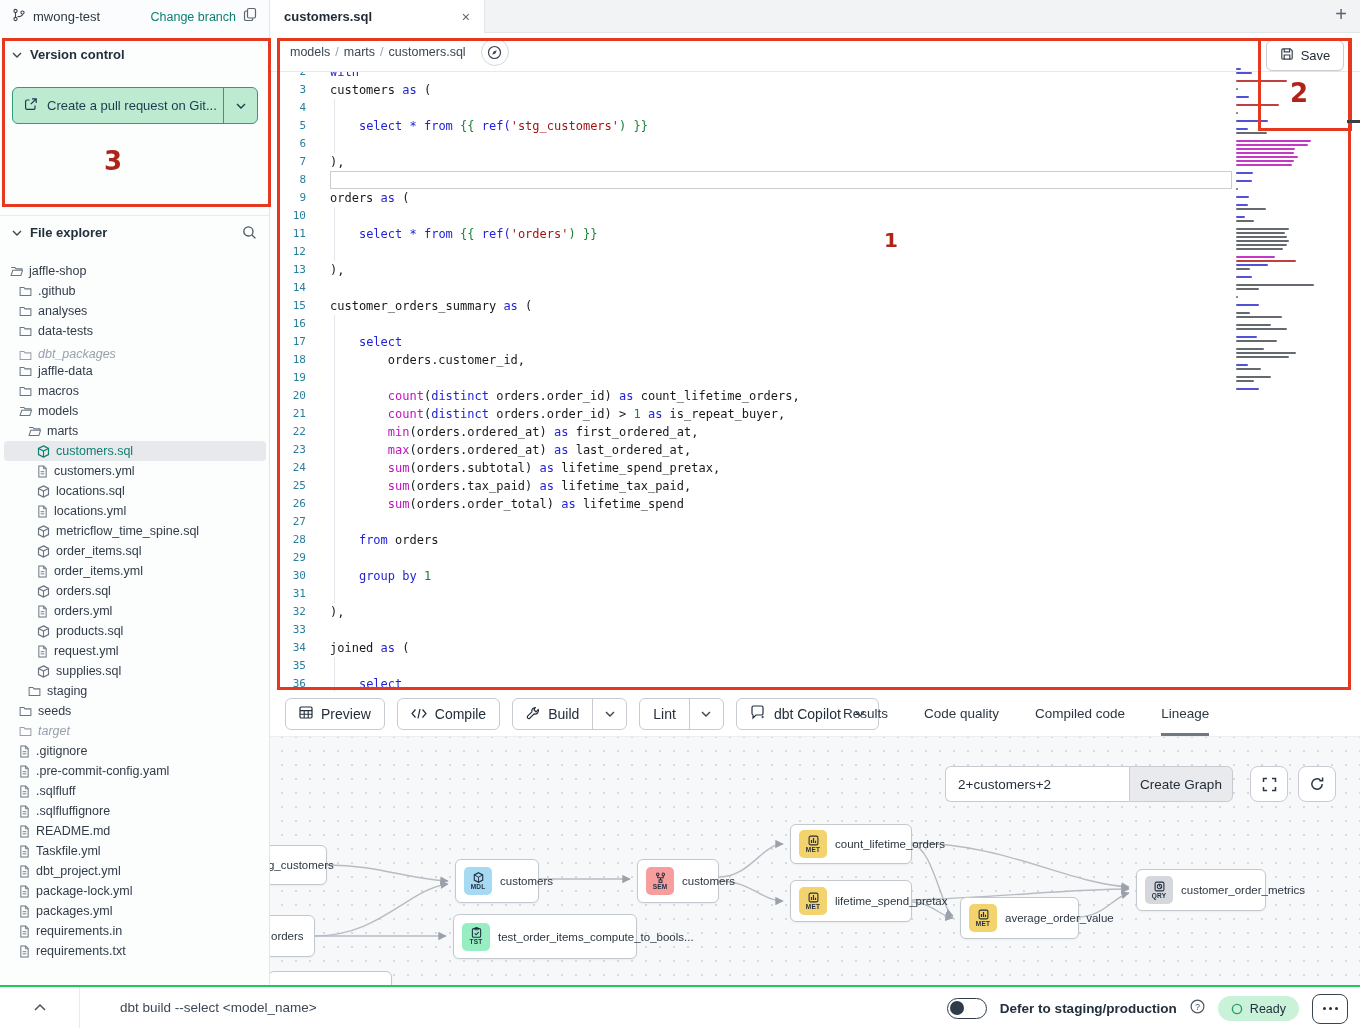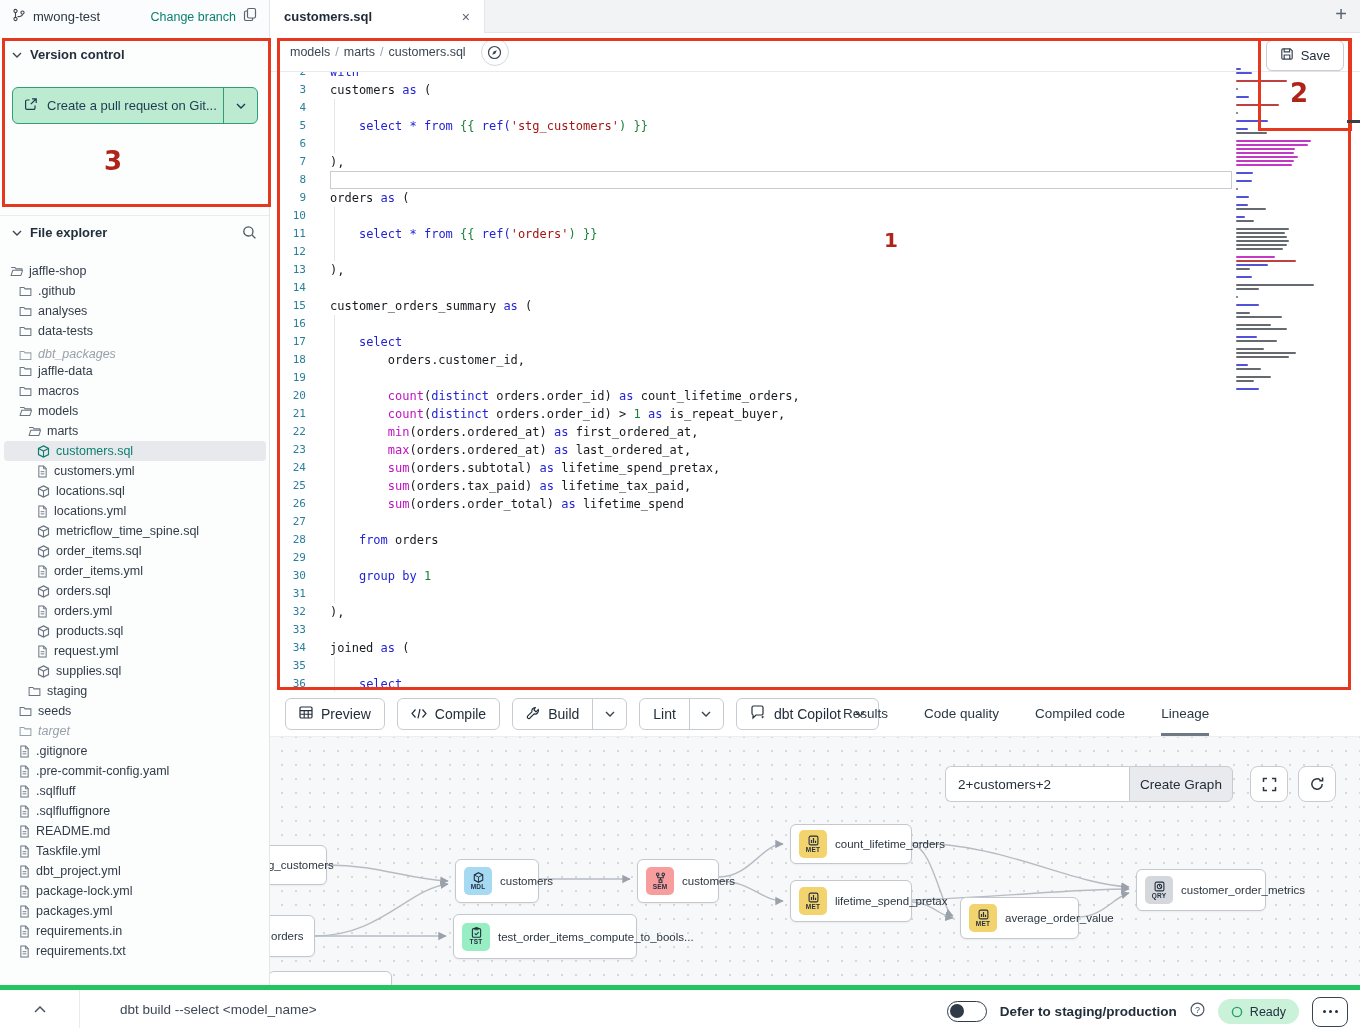--- a/index.html
+++ b/index.html
@@ -75,21 +75,21 @@
   .sq-btn{position:absolute;top:29px;width:38px;height:36px;border:1px solid #c8ccd2;border-radius:8px;background:#fff;display:flex;align-items:center;justify-content:center;cursor:pointer;}
   .edges{position:absolute;left:0;top:0;}
   .node{position:absolute;background:#fff;border:1px solid #c3c8cf;border-radius:6px;box-shadow:0 1px 2px rgba(0,0,0,.05);display:flex;align-items:center;padding:0 8px;gap:8px;cursor:pointer;}
   .badge{width:28px;height:28px;border-radius:5px;display:flex;flex-direction:column;align-items:center;justify-content:center;flex:none;}
   .badge .bt{font-size:6.5px;font-weight:bold;color:#243041;letter-spacing:.2px;line-height:1;margin-top:1px;}
   .b-mdl{background:#a6d9f2}.b-tst{background:#96eec2}.b-sem{background:#f79d9d}.b-met{background:#f3d36d}.b-qry{background:#d4d7db}
   .nlabel{font-size:11.5px;color:#2b3640;white-space:nowrap;}
   .nlabel.abs{position:absolute;top:50%;transform:translateY(-50%);}
 
   
-  .statusbar{position:absolute;left:0;top:985px;width:1360px;height:43px;background:#fff;border-top:5px solid #22c55e;display:flex;align-items:center;}
+  .statusbar{position:absolute;left:0;top:985px;width:1360px;height:43px;background:#fff;border-top:2px solid #22c55e;display:flex;align-items:center;}
   .sb-chev{width:80px;display:flex;align-items:center;justify-content:center;color:#4a5663;border-right:1px solid #e9ecef;height:100%;cursor:pointer;}
   .sb-cmd{margin-left:40px;font-size:13.5px;color:#3c4856;}
   .sb-right{position:absolute;right:12px;top:0;height:43px;display:flex;align-items:center;gap:13px;}
   .toggle{width:40px;height:21px;border:1.5px solid #2f3b49;border-radius:11px;background:#fff;position:relative;cursor:pointer;}
   .toggle .knob{position:absolute;left:2px;top:1.8px;width:14px;height:14px;border-radius:50%;background:#2f3b49;}
   .defer{font-size:13.5px;font-weight:bold;color:#232f3b;}
   .ready{height:25px;padding:0 13px;border-radius:13px;background:#c9f2d9;display:flex;align-items:center;gap:7px;font-size:12.5px;color:#22313f;}
   .dots-btn{width:36px;height:30px;border:1.5px solid #39444f;border-radius:8px;background:#fff;display:flex;align-items:center;justify-content:center;gap:3px;cursor:pointer;}
   .dots-btn i{width:3px;height:3px;border-radius:50%;background:#232f3b;}
 

